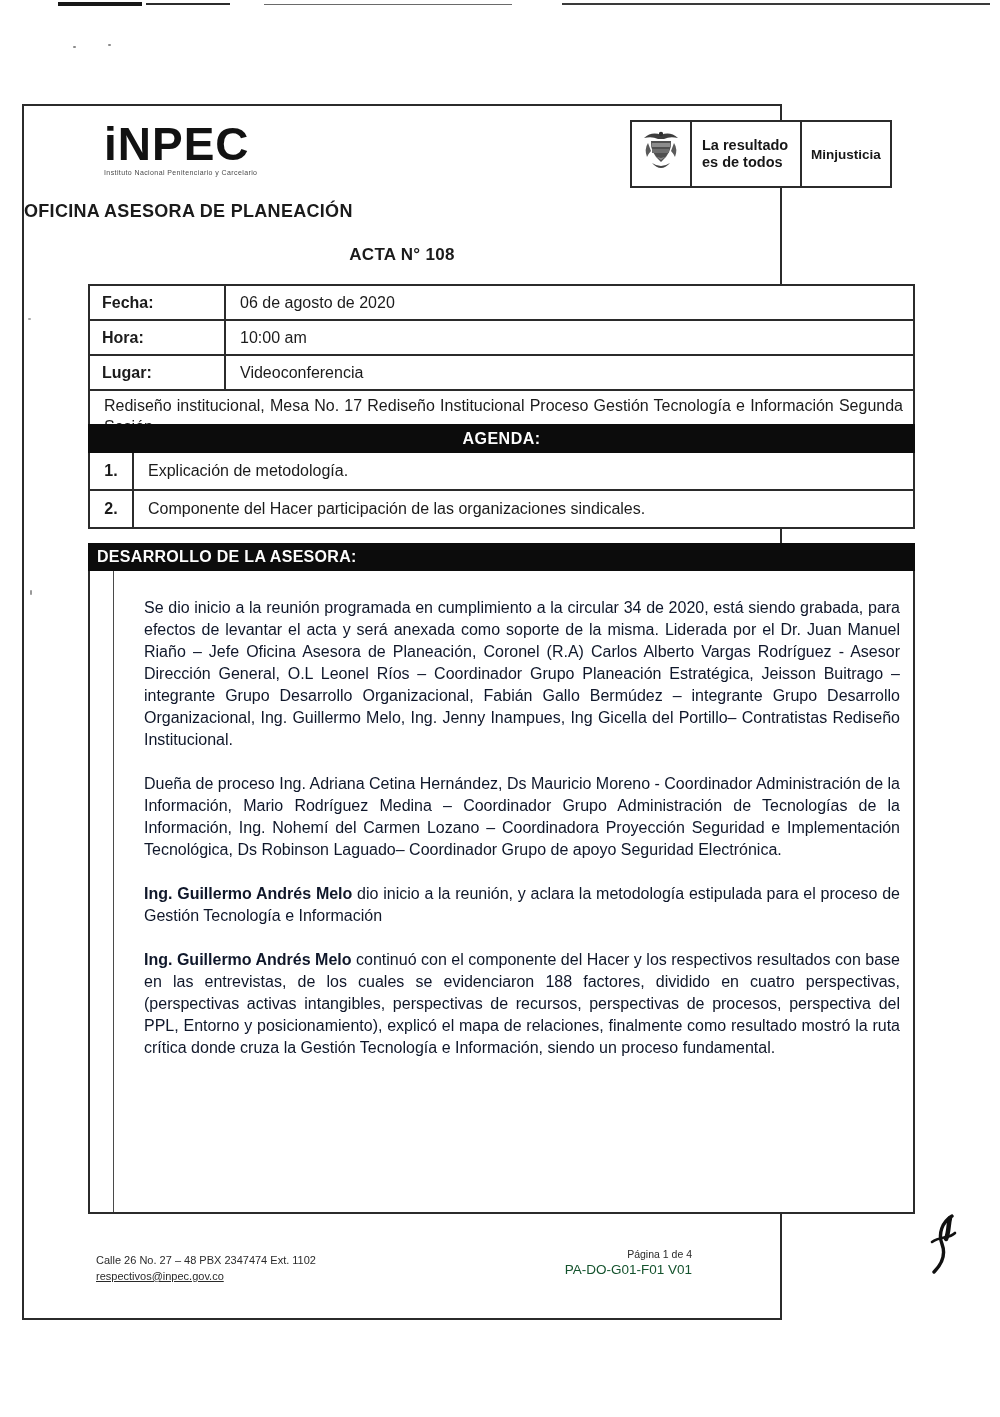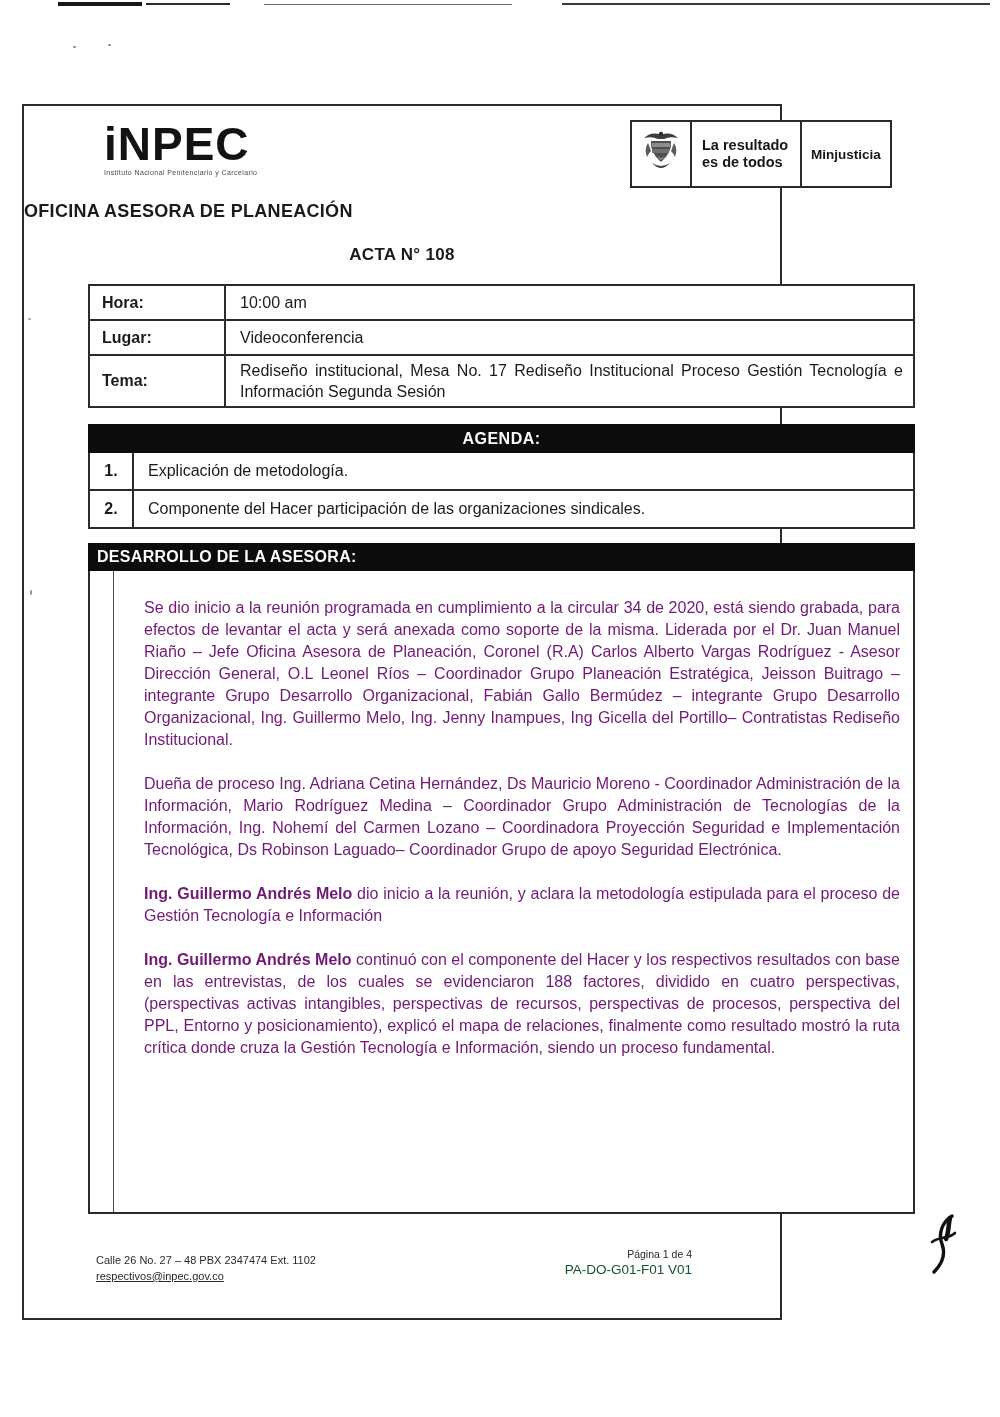--- a/index.html
+++ b/index.html
@@ -82,21 +82,21 @@
     position:absolute;left:64px;top:437px;width:827px;height:28px;
     background:#0c0c0c;color:#fdfdfd;font-weight:bold;font-size:16px;
     line-height:28px;padding-left:9px;letter-spacing:0.3px;
   }
   .body-box{
     position:absolute;left:64px;top:465px;width:827px;height:643px;
     border:2px solid #2b2b2b;border-top:none;background:#fff;
   }
   .inner-rule{position:absolute;left:23px;top:0;bottom:0;width:1px;background:#4a4a4a;}
   .body-text{position:absolute;left:54px;right:13px;top:26px;}
-  .body-text p{margin:0 0 22px 0;font-size:16px;line-height:22px;text-align:justify;color:#701a75;}
+  .body-text p{margin:0 0 22px 0;font-size:16px;line-height:22px;text-align:justify;color:#0f172a;}
 
   
   .footer-left{position:absolute;left:72px;top:1146px;font-size:11px;line-height:16px;color:#2a2a2a;}
   .footer-left .email{text-decoration:underline;cursor:pointer;}
   .footer-right{position:absolute;right:88px;top:1141px;text-align:right;color:#2a2a2a;}
   .footer-right .pg{font-size:10.5px;line-height:14px;}
   .footer-right .code{font-size:13.5px;line-height:18px;color:#14532d;}
 
   .pen-mark{position:absolute;left:922px;top:1212px;width:44px;height:64px;}
 </style>
@@ -145,30 +145,33 @@
         <div>La resultado</div>
         <div>es de todos</div>
       </div>
       <div class="min-cell">Minjusticia</div>
     </div>
 
     <div class="title-office">OFICINA ASESORA DE PLANEACIÓN</div>
     <div class="title-acta">ACTA N° 108</div>
 
     <div class="info-table">
+      <div class="info-row r-fecha">
+        <div class="info-label">Fecha:</div>
+        <div class="info-value">06 de agosto de 2020</div>
+      </div>
       <div class="info-row r-hora">
         <div class="info-label">Hora:</div>
         <div class="info-value">10:00 am</div>
       </div>
       <div class="info-row r-lugar">
         <div class="info-label">Lugar:</div>
         <div class="info-value">Videoconferencia</div>
       </div>
       <div class="info-row r-tema">
-        <div class="info-label">Tema:</div>
         <div class="info-value">Rediseño institucional, Mesa No. 17 Rediseño Institucional Proceso Gestión Tecnología e Información Segunda Sesión</div>
       </div>
     </div>
 
     <div class="agenda-bar">AGENDA:</div>
     <div class="agenda-table">
       <div class="agenda-row">
         <div class="agenda-num">1.</div>
         <div class="agenda-text">Explicación de metodología.</div>
       </div>

